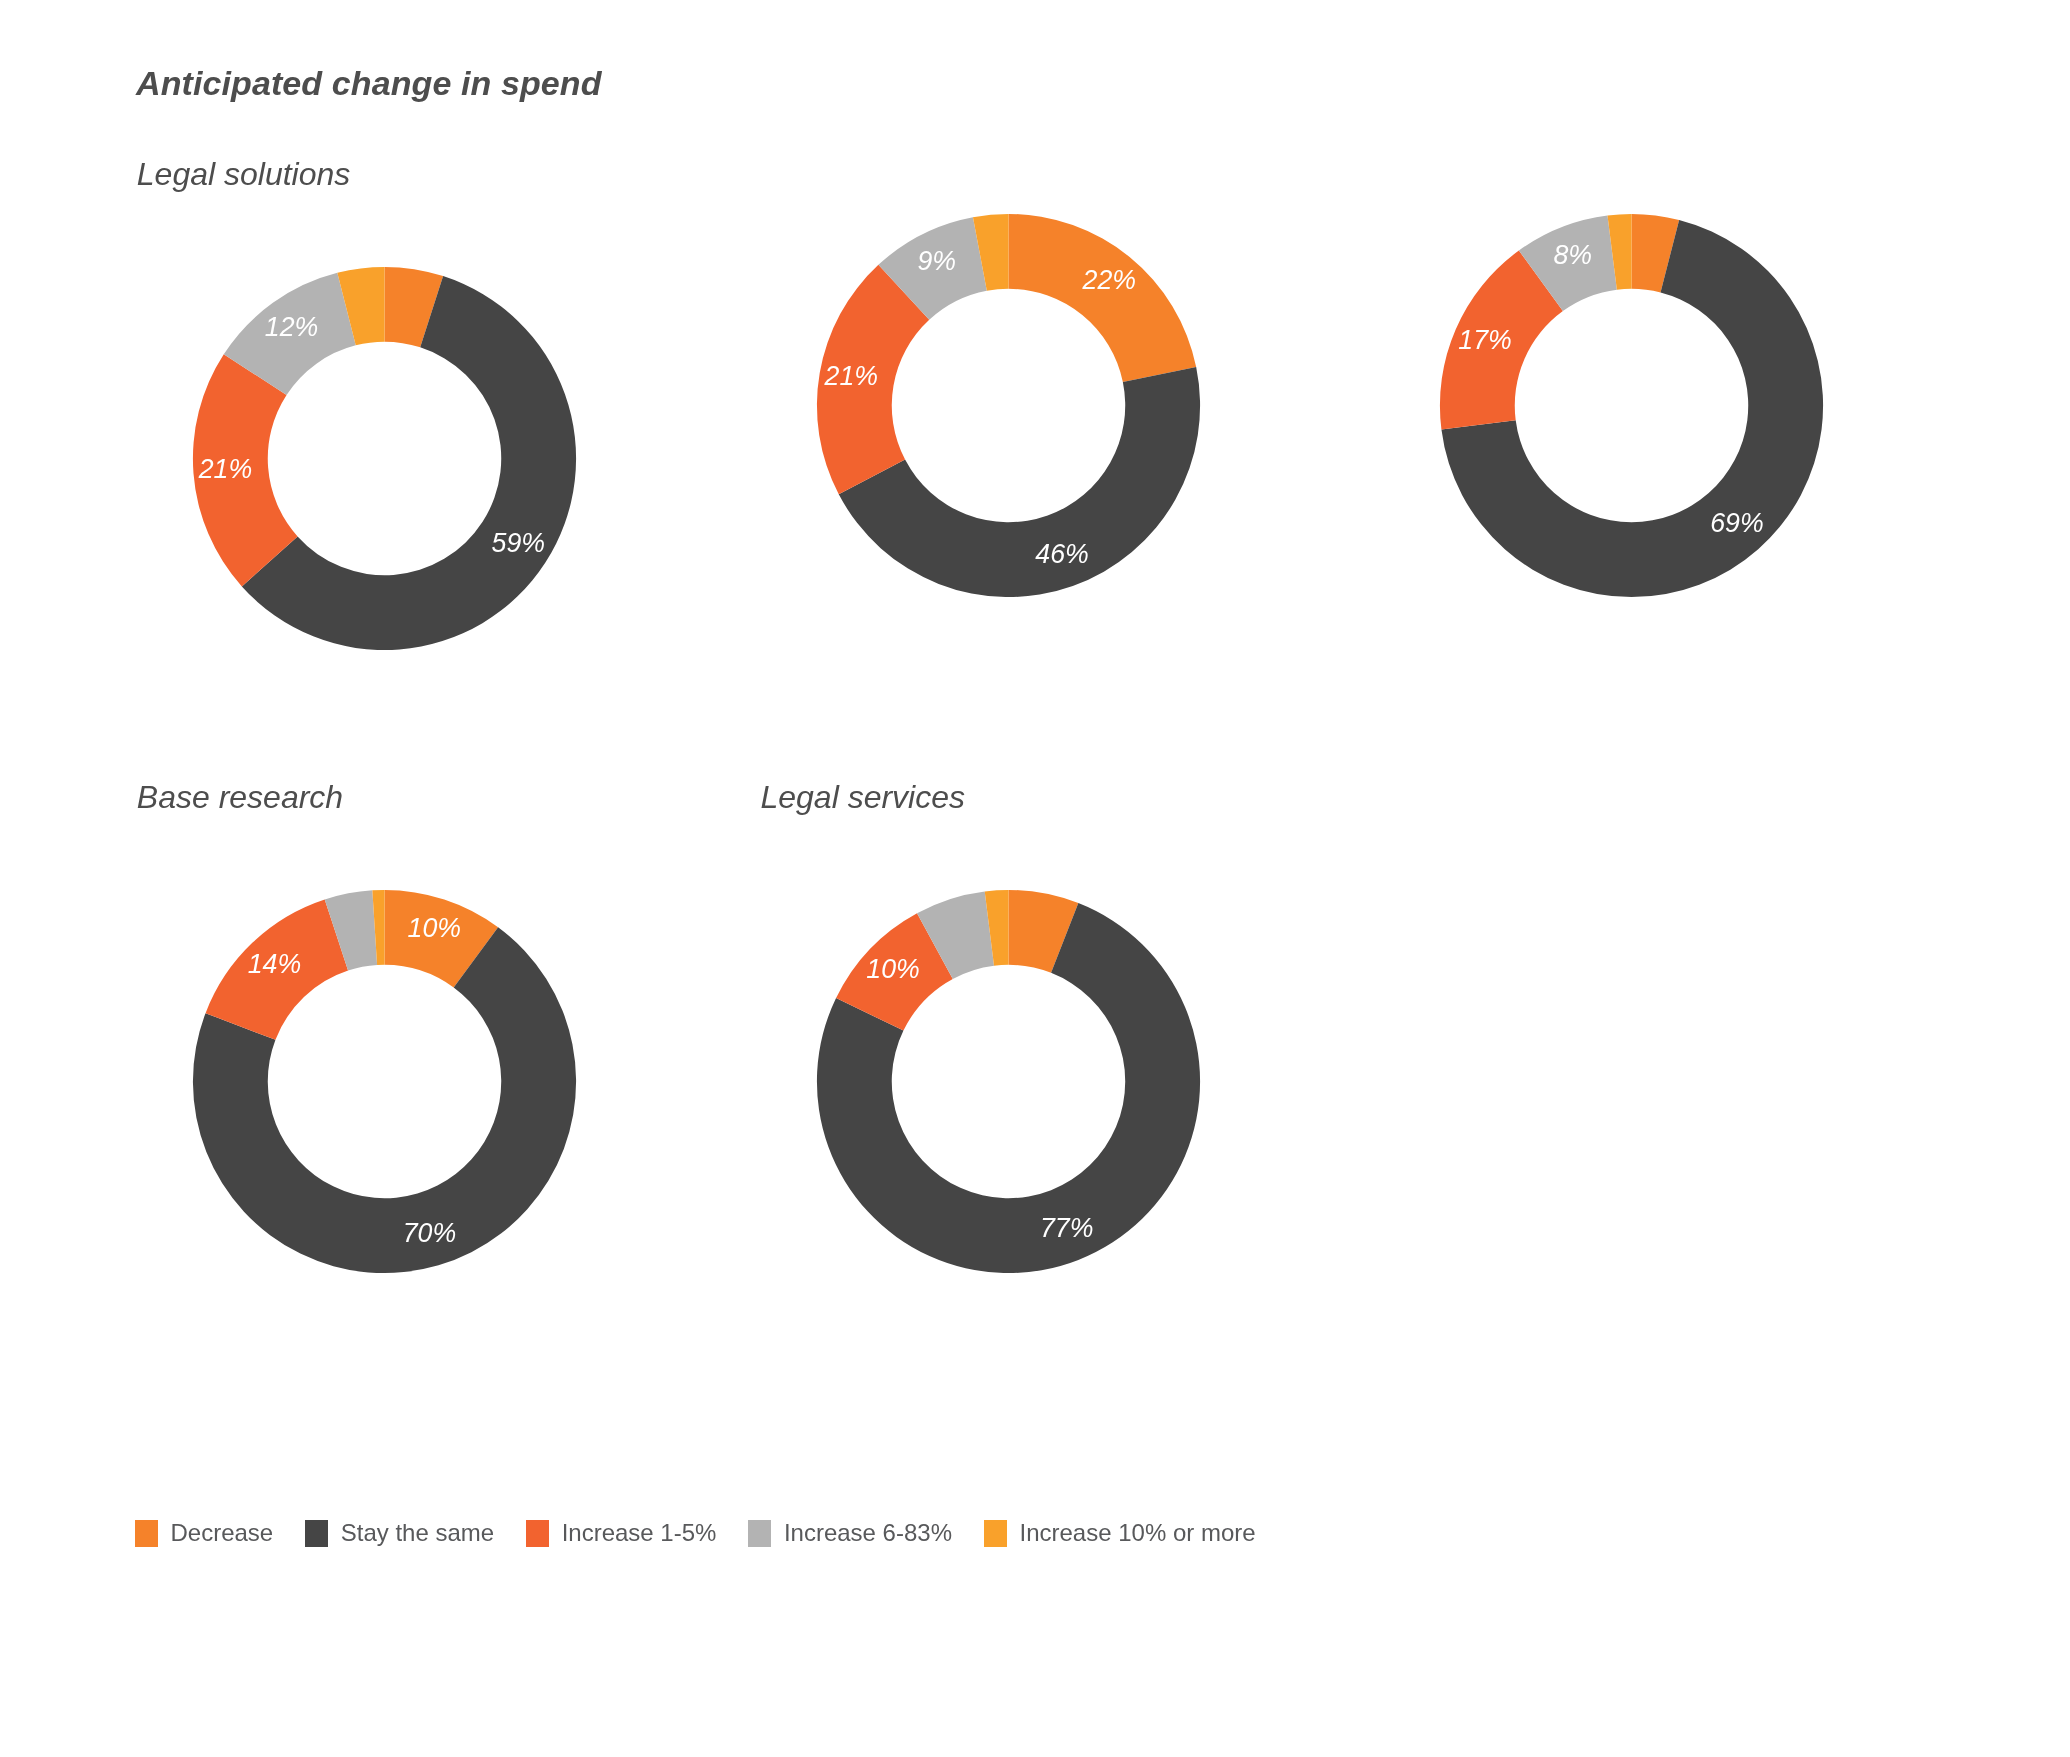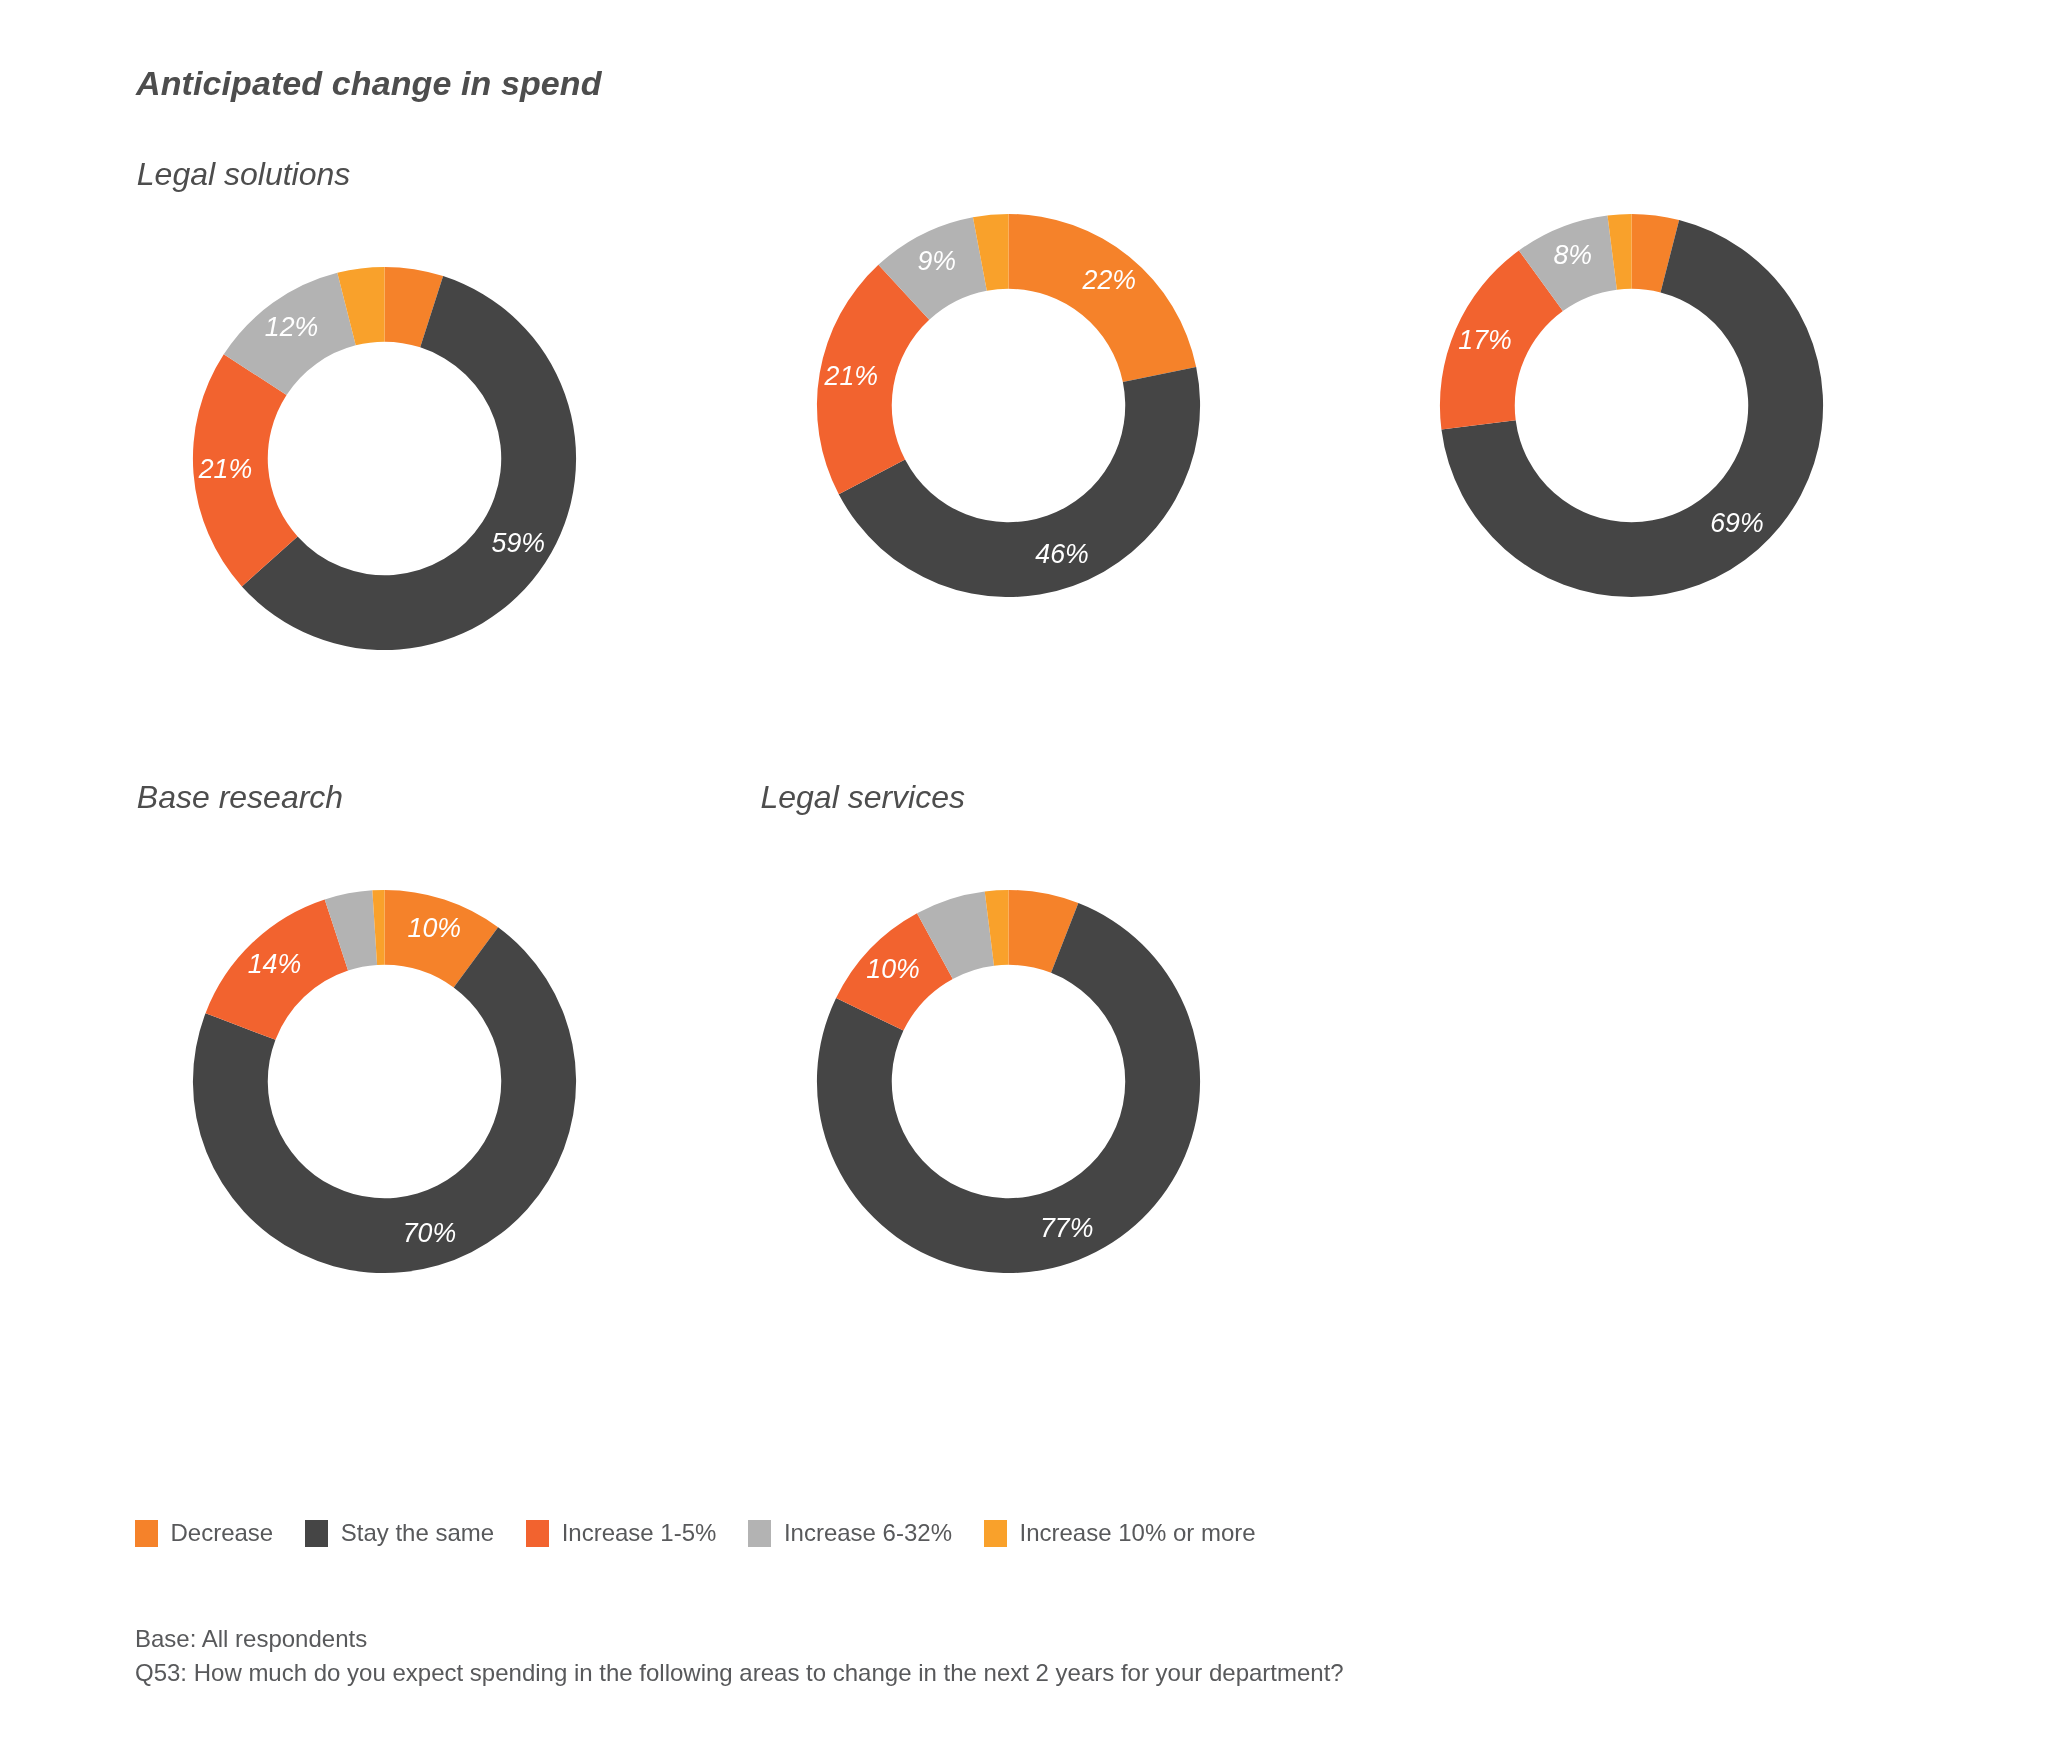--- a/index.html
+++ b/index.html
@@ -215,27 +215,23 @@
       <div class="legend-item">
         <span class="legend-swatch" style="background: rgb(69, 69, 69);"></span>
         <span class="legend-label">Stay the same</span>
       </div>
       <div class="legend-item">
         <span class="legend-swatch" style="background: rgb(242, 99, 47);"></span>
         <span class="legend-label">Increase 1-5%</span>
       </div>
       <div class="legend-item">
         <span class="legend-swatch" style="background: rgb(179, 179, 179);"></span>
-        <span class="legend-label">Increase 6-32%</span>
+        <span class="legend-label">Increase 6-83%</span>
       </div>
       <div class="legend-item">
         <span class="legend-swatch" style="background: rgb(249, 161, 43);"></span>
         <span class="legend-label">Increase 10% or more</span>
       </div>
     </div>
 
-  <div class="footer">
-    <div>Base: All respondents</div>
-    <div>Q53: How much do you expect spending in the following areas to change in the next 2 years for your department?</div>
-  </div>
 
 </div>
 
 
 </body></html>

